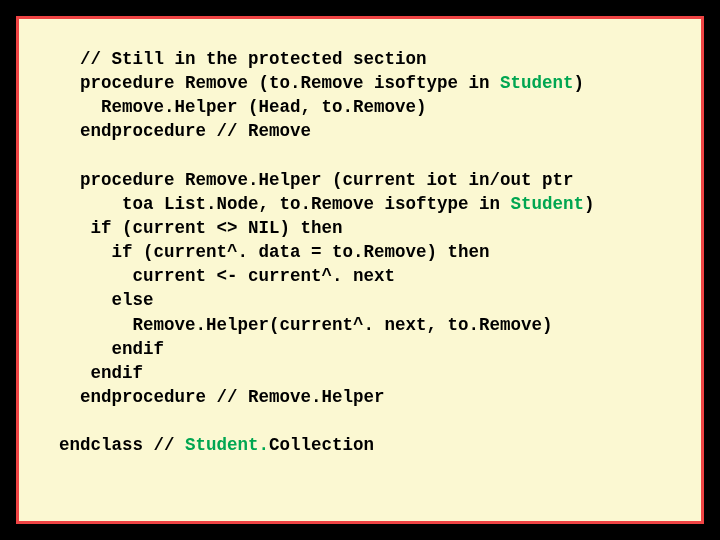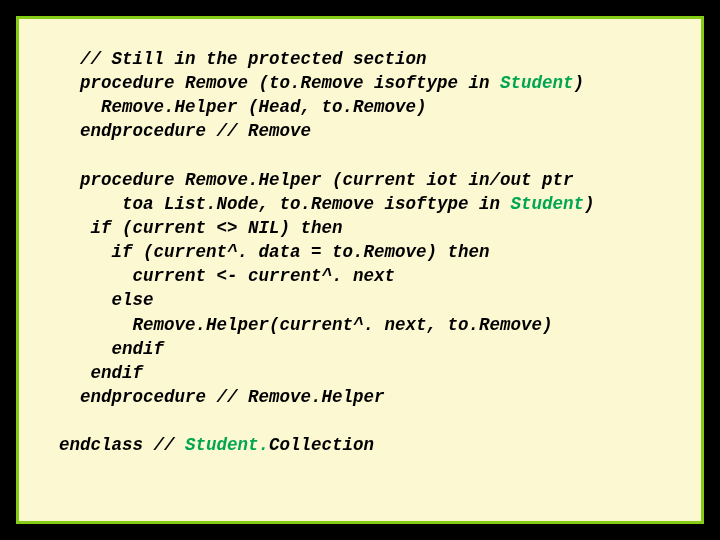--- a/index.html
+++ b/index.html
@@ -7,23 +7,22 @@
       width: 720px;
       height: 540px;
       background: #000;
       padding: 16px;
       font-family: "Courier New", Courier, monospace;
     }
     .frame {
       width: 100%;
       height: 100%;
       background: #fbf8d2;
-      border: 3px solid #84cc16;
+      border: 3px solid #ef4444;
       padding: 28px 24px 24px 40px;
-      font-style: italic;
     }
     pre.code {
       font-family: "Courier New", Courier, monospace;
       font-size: 17.5px;
       line-height: 1.38;
       font-weight: bold;
       color: #000;
       white-space: pre;
     }
     .kw-student { color: #00a651; }

